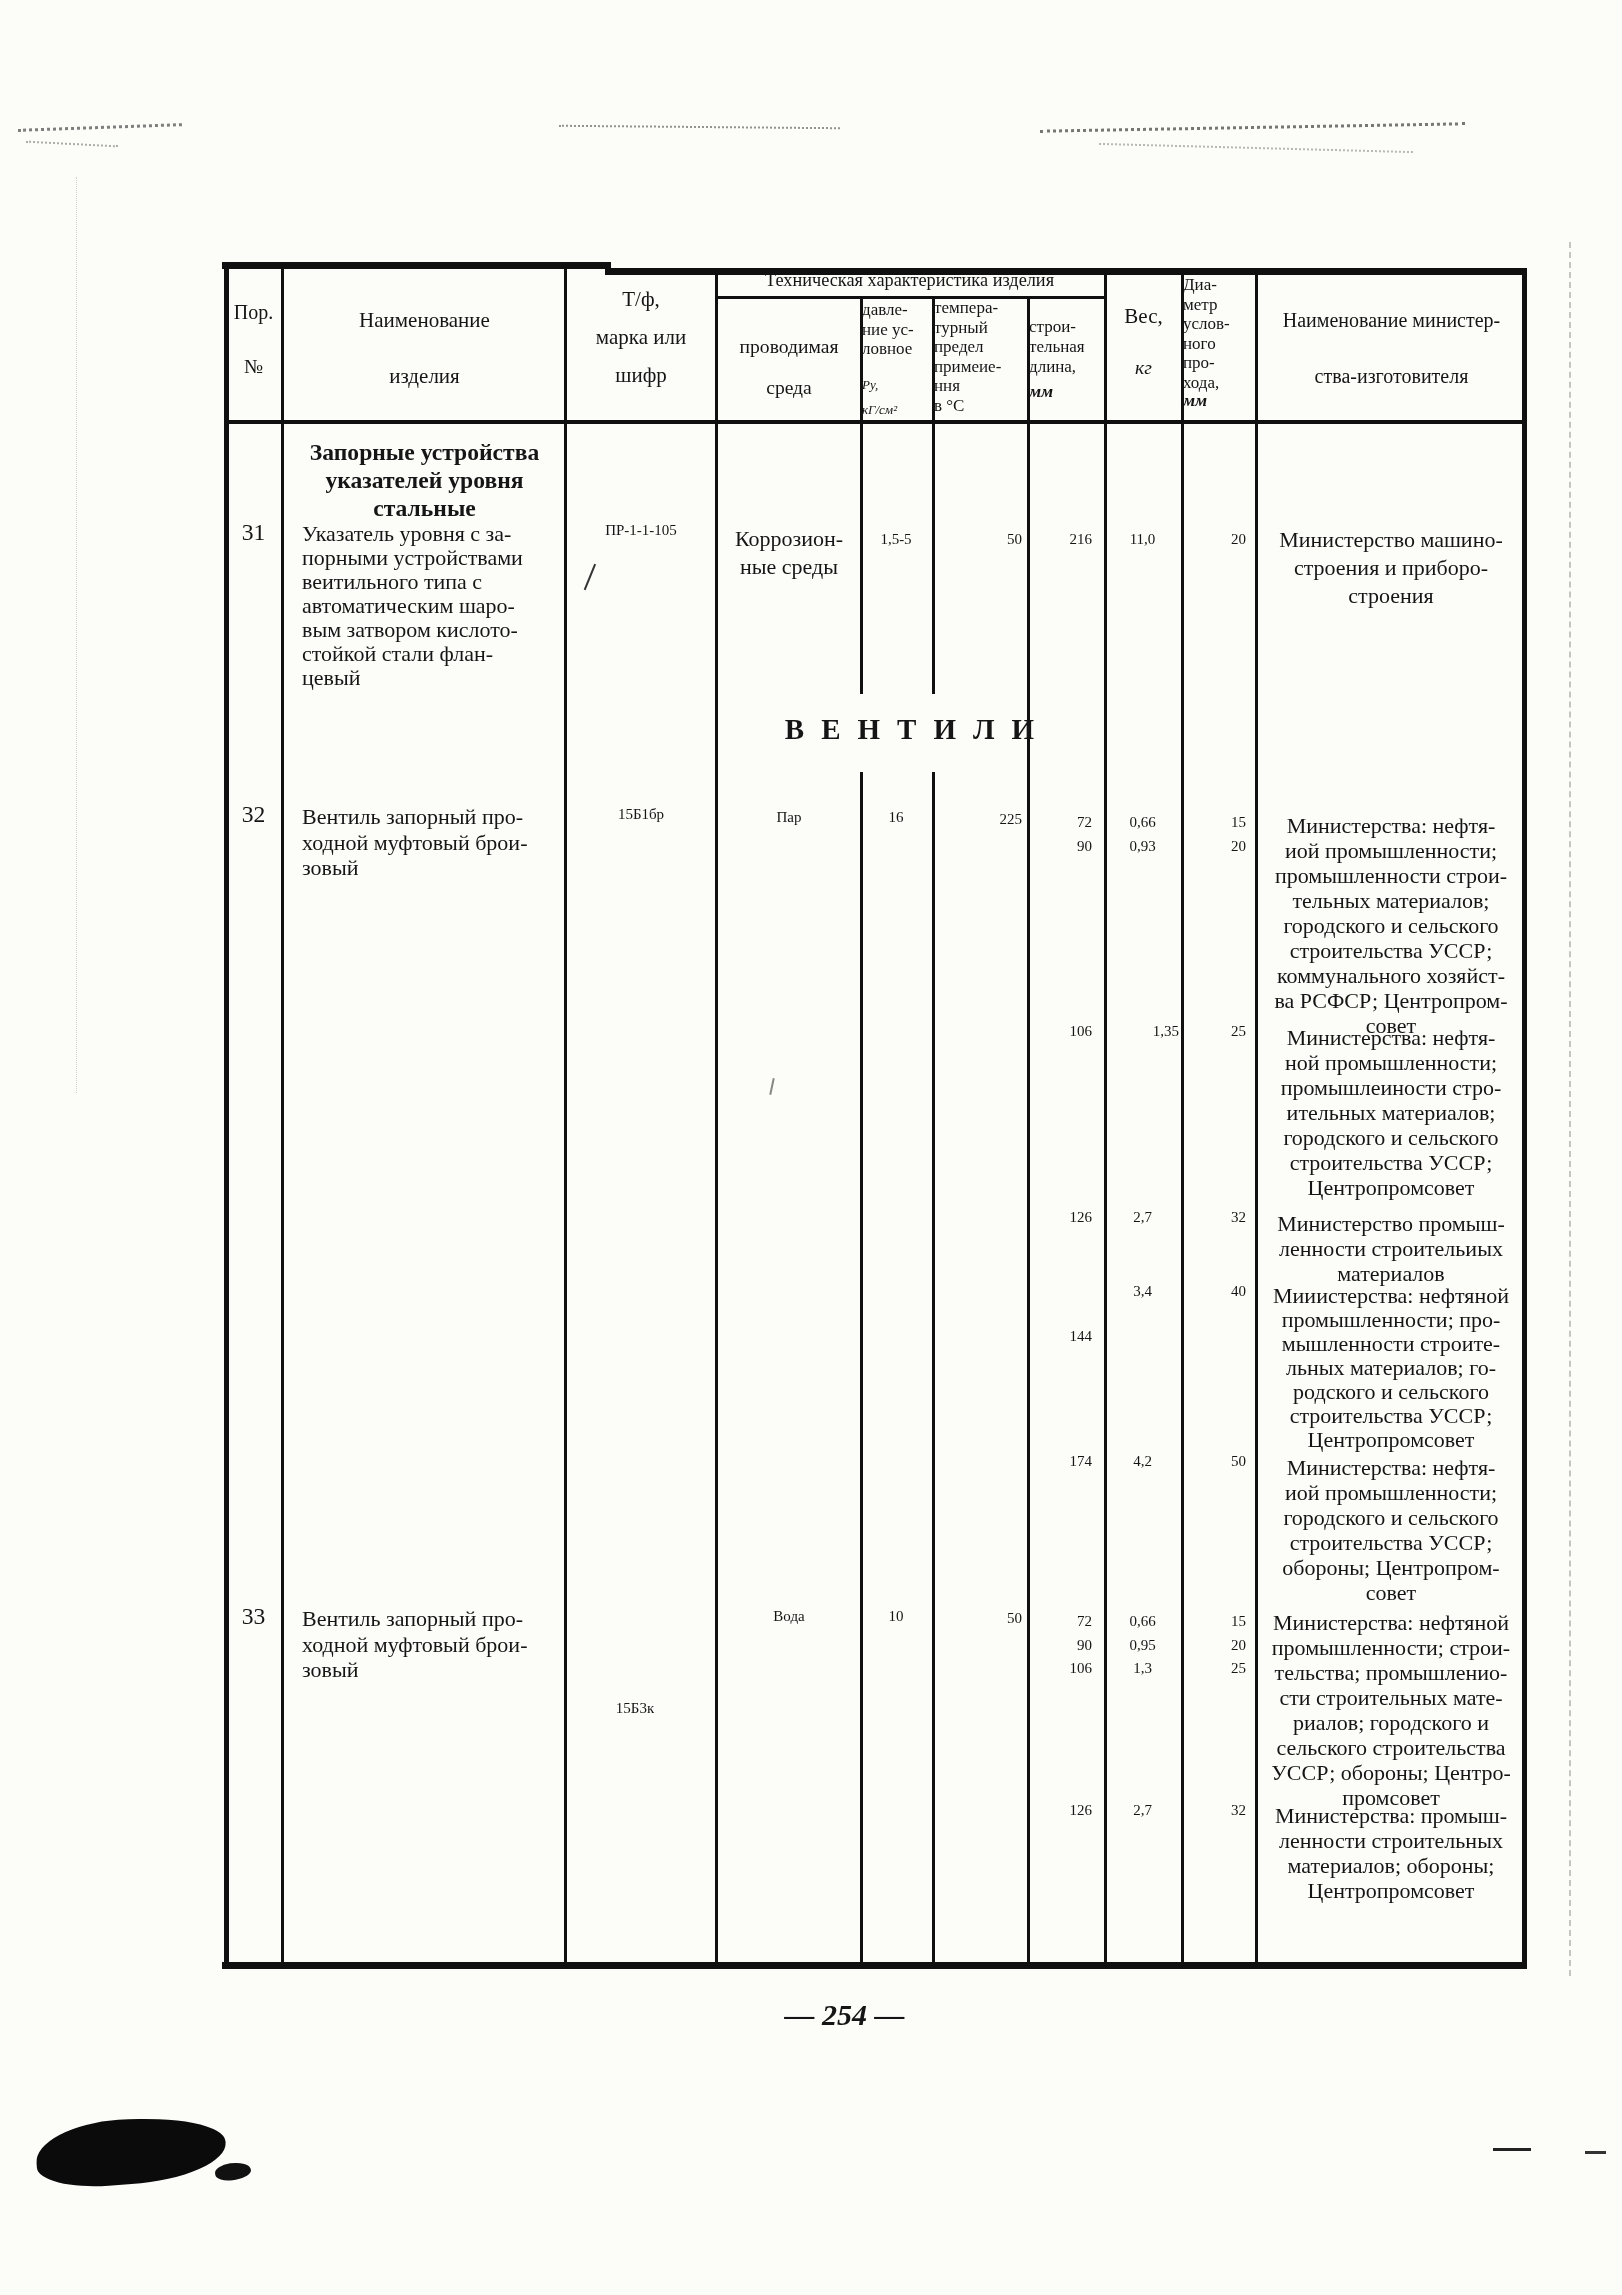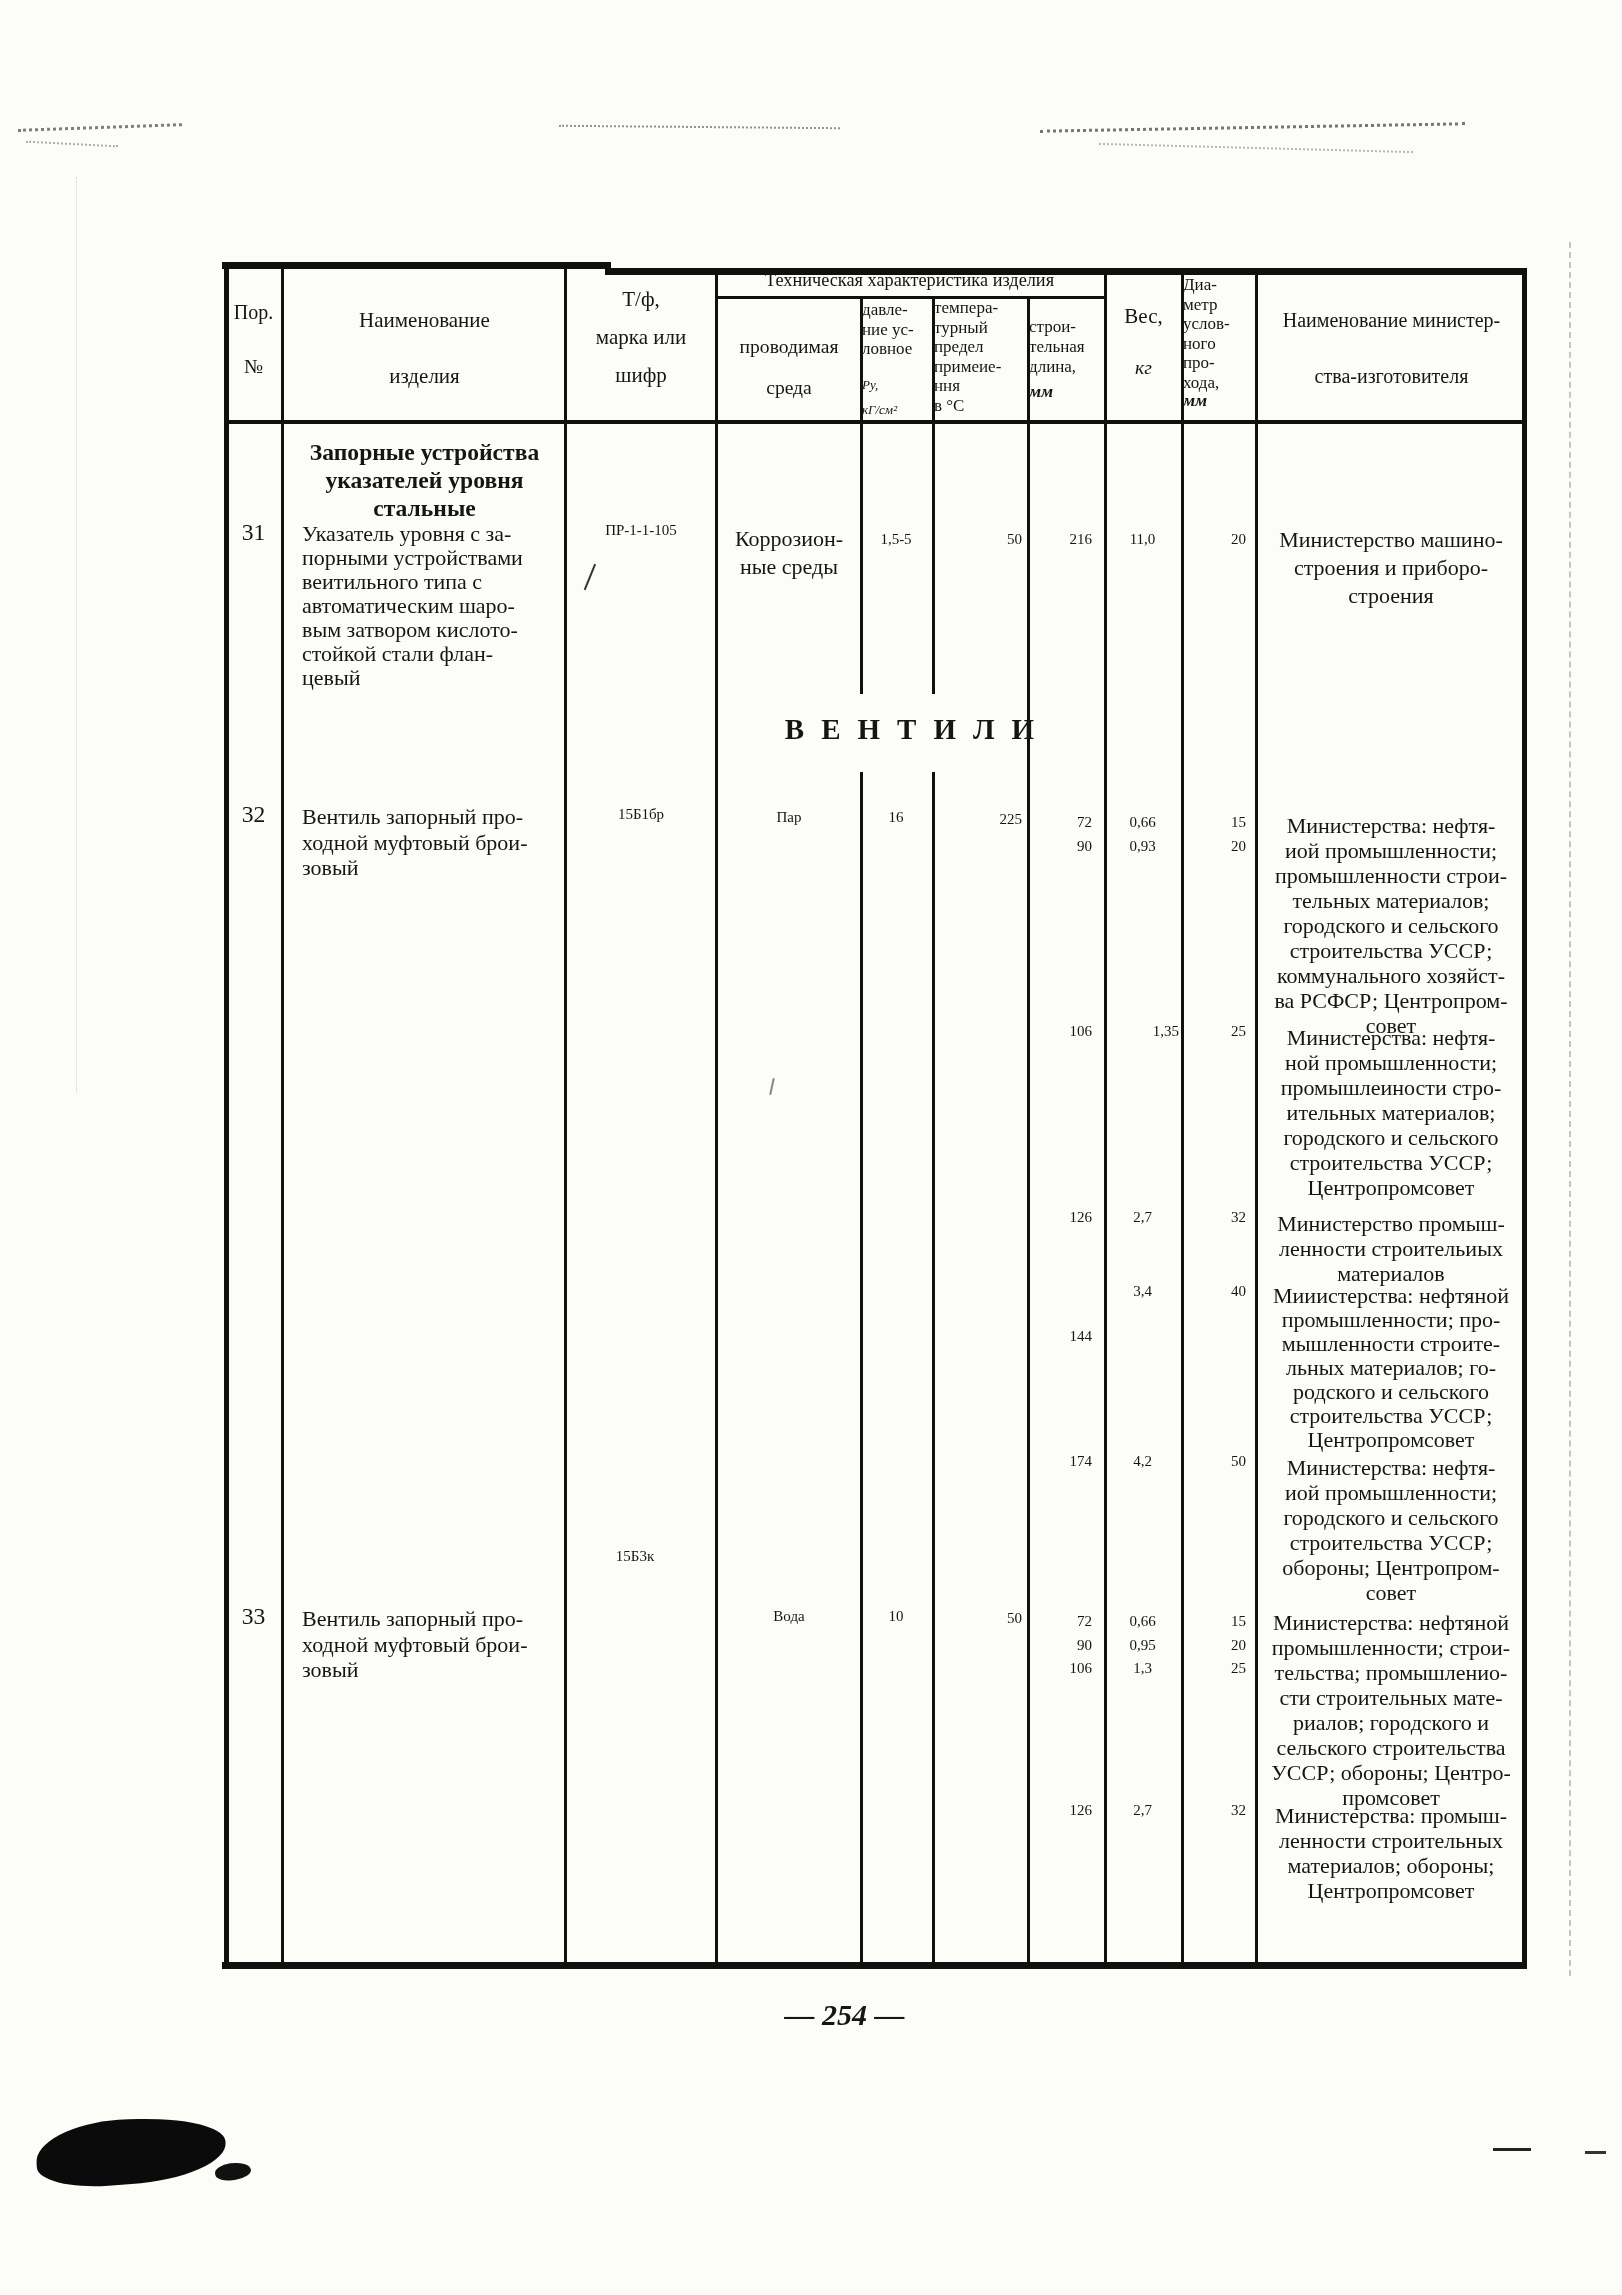--- a/index.html
+++ b/index.html
@@ -180,21 +180,21 @@
 иой промышленности;
 городского и сельского
 строительства УССР;
 обороны; Центропром-
 совет</div>
 
   <div class="cell c num" style="left:226px;top:1603px;width:55px;font-size:23.6px;">33</div>
   <div class="cell" style="left:302px;top:1606px;width:260px;font-size:22px;line-height:25.5px;">Вентиль запорный про-
 ходной муфтовый брои-
 зовый</div>
-  <div class="cell c num" style="left:567px;top:1548px;width:136px;">15Б3к</div>
+  <div class="cell c num" style="left:567px;top:1700px;width:136px;">15Б3к</div>
   <div class="cell c num" style="left:717px;top:1608px;width:144px;">Вода</div>
   <div class="cell c num" style="left:862px;top:1608px;width:68px;">10</div>
   <div class="cell r num" style="left:936px;top:1610px;width:86px;">50</div>
 
   <div class="cell r num" style="left:1033px;top:1610px;width:59px;line-height:23.6px;">72
 90
 106</div>
   <div class="cell c num" style="left:1106px;top:1610px;width:73px;line-height:23.6px;">0,66
 0,95
 1,3</div>

